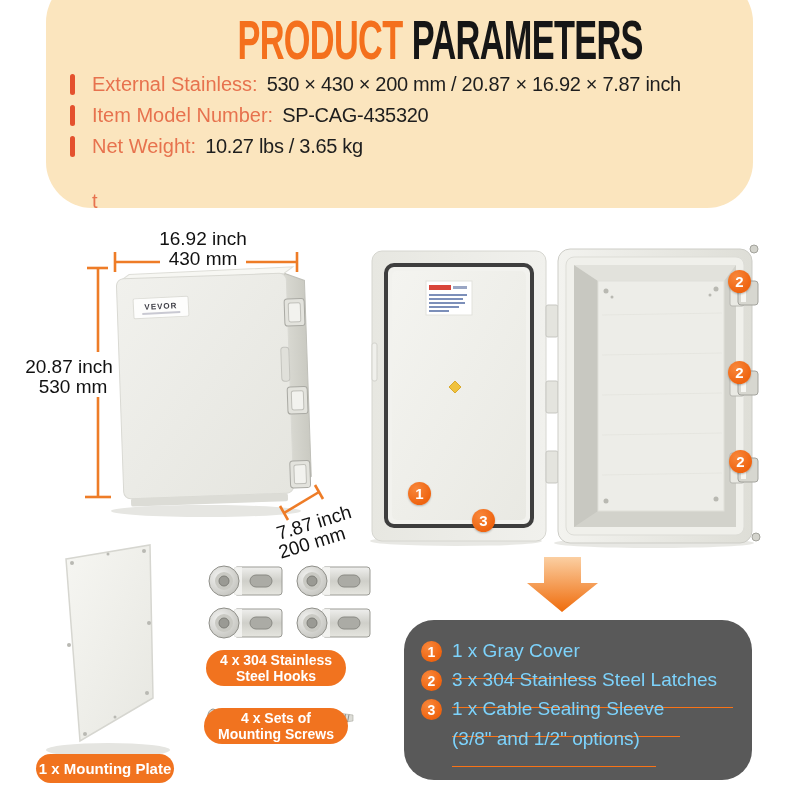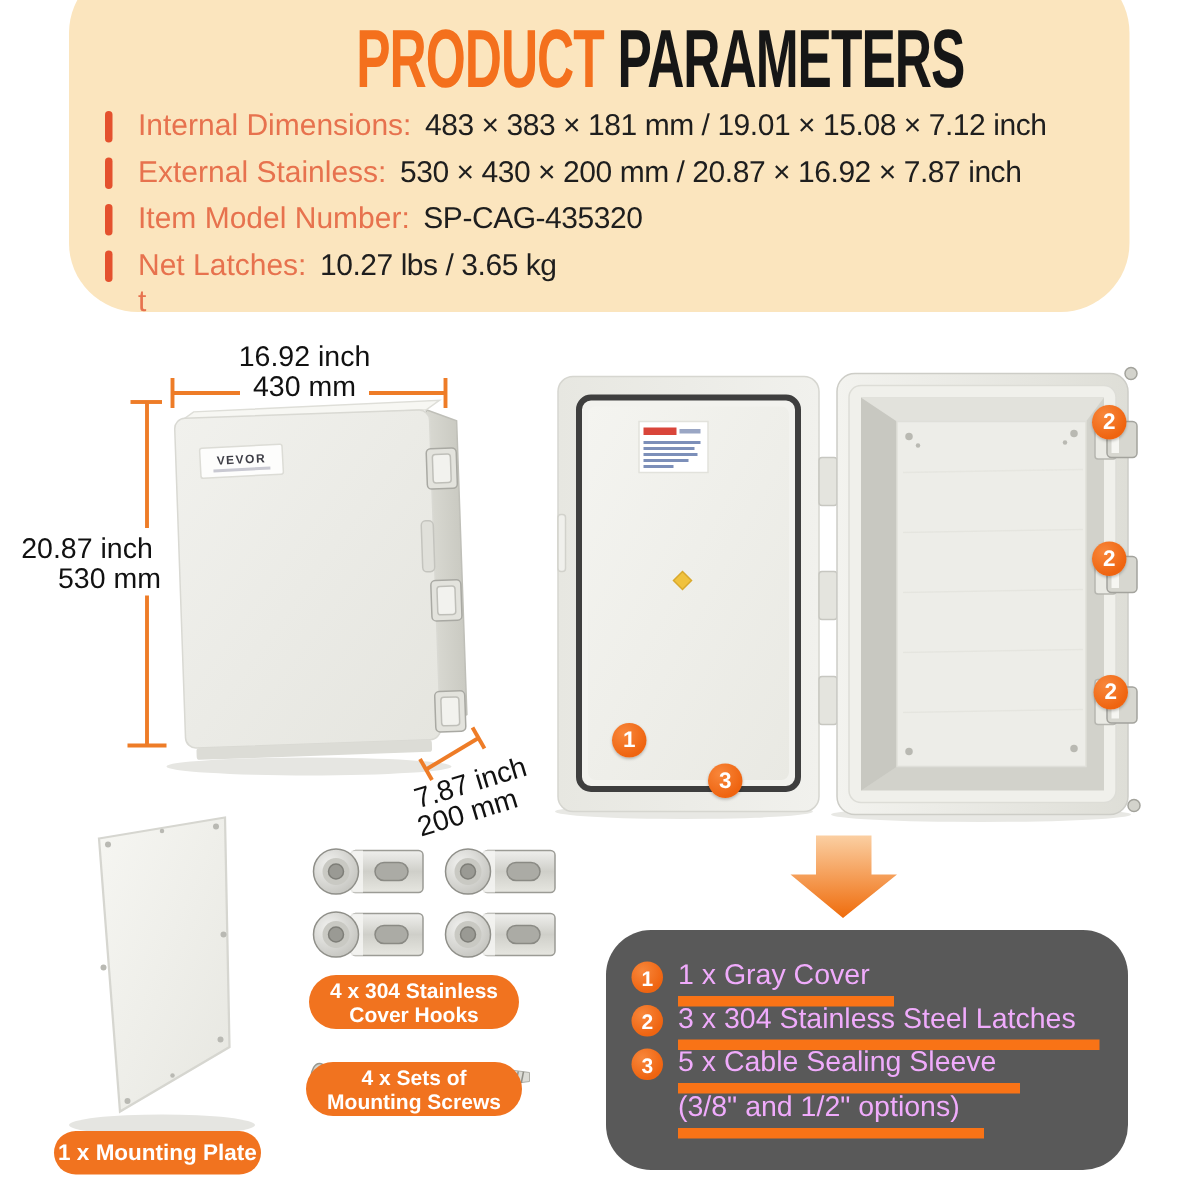--- a/index.html
+++ b/index.html
@@ -46,56 +46,51 @@
   .pill-2line{font-size:14px;line-height:16px;}
 
   
   .legend-panel{position:absolute;left:404px;top:620px;width:348px;height:160px;
     background:#595959;border-radius:30px;}
   .legend-row{position:absolute;left:17px;display:flex;align-items:flex-start;}
   .legend-num{width:21px;height:21px;border-radius:50%;flex:none;
     background:radial-gradient(circle at 35% 30%,#F8873B,#EF6410 70%);
     color:#fff;font-size:14px;font-weight:bold;display:flex;align-items:center;justify-content:center;
     margin-right:10px;margin-top:1px;}
-  .legend-text{color:#f0abfc;font-size:19px;line-height:22px;border-bottom:7px solid #f97316;
-    padding-bottom:2px;padding-right:16px;white-space:nowrap;}
+  .legend-text{color:#7dd3fc;font-size:19px;line-height:22px;border-bottom:1px solid #f97316;
+    padding-bottom:16px;padding-right:16px;white-space:nowrap;}
   .legend-indent{margin-left:31px;}
 
   svg{position:absolute;display:block;}
 </style>
 </head>
 <body>
 
 <div class="stage">
 
   <section class="spec-panel"></section>
 
   <div class="title-wrap">
     <span class="title-inner"><span class="t-orange">PRODUCT</span><span class="t-black">PARAMETERS</span></span>
   </div>
 
   <div class="spec-list">
     <div class="spec-row">
       <span class="spec-bar"></span>
-      <span class="spec-label">Internal Dimensions:</span>
-      <span class="spec-value">483 × 383 × 181 mm / 19.01 × 15.08 × 7.12 inch</span>
-    </div>
-    <div class="spec-row">
-      <span class="spec-bar"></span>
       <span class="spec-label">External Stainless:</span>
       <span class="spec-value">530 × 430 × 200 mm / 20.87 × 16.92 × 7.87 inch</span>
     </div>
     <div class="spec-row">
       <span class="spec-bar"></span>
       <span class="spec-label">Item Model Number:</span>
       <span class="spec-value">SP-CAG-435320</span>
     </div>
     <div class="spec-row">
       <span class="spec-bar"></span>
-      <span class="spec-label">Net Latches:</span>
+      <span class="spec-label">Net Weight:</span>
       <span class="spec-value">10.27 lbs / 3.65 kg</span>
     </div>
   </div>
   <div class="stray-t">t</div>
 
   <svg style="left:0;top:220px" width="370" height="350" viewBox="0 0 370 350">
     <defs>
       <linearGradient id="faceGrad" x1="0" y1="0" x2="1" y2="1">
         <stop offset="0" stop-color="#F1F1ED"></stop>
           <stop offset="1" stop-color="#E5E5DF"></stop>
@@ -142,21 +137,21 @@
 
     <g stroke="#EE7C27" stroke-width="2.6">
       <line x1="284" y1="293" x2="319" y2="272"></line>
       <line x1="280" y1="286" x2="288" y2="300"></line>
       <line x1="315" y1="265" x2="323" y2="279"></line>
     </g>
   </svg>
 
   <div class="dim" style="left:120px;top:228px;width:166px">16.92 inch</div>
   <div class="dim" style="left:120px;top:248px;width:166px">430 mm</div>
-  <div class="dim" style="left:1px;top:356px;width:114px">20.87 inch</div>
+  <div class="dim" style="left:12px;top:356px;width:114px">20.87 inch</div>
   <div class="dim" style="left:16px;top:376px;width:114px">530 mm</div>
   <div class="dim dim-rot" style="left:260px;top:512px;width:108px">7.87 inch</div>
   <div class="dim dim-rot" style="left:258px;top:532px;width:108px">200 mm</div>
 
   <div class="brand-label">
     <span>VEVOR</span>
     <span class="brand-sub"></span>
   </div>
 
   <svg style="left:360px;top:235px" width="440" height="315" viewBox="0 0 440 315">
@@ -314,21 +309,21 @@
       <rect x="26" y="3" width="48" height="28" rx="3" fill="url(#metalGrad)" stroke="#9B9B95"></rect>
       <rect x="26" y="3" width="8" height="28" fill="#F4F4F2" opacity="0.85"></rect>
       <rect x="42" y="11" width="22" height="12" rx="6" fill="#ABABA5" stroke="#8A8A84"></rect>
       <circle cx="16" cy="17" r="15" fill="url(#metalRad)" stroke="#8F8F89"></circle>
       <circle cx="16" cy="17" r="9" fill="#C9C9C3"></circle>
       <circle cx="16" cy="17" r="5" fill="#9A9A94" stroke="#7E7E78"></circle>
     </g>
   </svg>
   <div class="pill pill-2line" style="left:206px;top:650px;width:140px;height:36px">
     <span>4 x 304 Stainless</span>
-    <span>Cover Hooks</span>
+    <span>Steel Hooks</span>
   </div>
 
   <svg style="left:202px;top:706px" width="156" height="24" viewBox="0 0 156 24">
     <g transform="translate(4,1)">
       <polygon points="11,5 33,8 33,14 11,17" fill="#DCDCD6" stroke="#A8A8A0" stroke-width="0.6"></polygon>
       <line x1="15" y1="6.4" x2="13.5" y2="16" stroke="#8F8F87"></line>
         <line x1="18.5" y1="6.6" x2="17" y2="15.8" stroke="#8F8F87"></line>
       <line x1="22" y1="6.9" x2="20.5" y2="15.6" stroke="#8F8F87"></line>
         <line x1="25.5" y1="7.2" x2="24" y2="15.3" stroke="#8F8F87"></line>
       <line x1="29" y1="7.5" x2="27.5" y2="15" stroke="#8F8F87"></line>
@@ -385,20 +380,20 @@
     <div class="legend-row" style="top:20px">
       <span class="legend-num">1</span>
       <span class="legend-text">1 x Gray Cover</span>
     </div>
     <div class="legend-row" style="top:49px">
       <span class="legend-num">2</span>
       <span class="legend-text">3 x 304 Stainless Steel Latches</span>
     </div>
     <div class="legend-row" style="top:78px">
       <span class="legend-num">3</span>
-      <span class="legend-text">5 x Cable Sealing Sleeve</span>
+      <span class="legend-text">1 x Cable Sealing Sleeve</span>
     </div>
     <div class="legend-row" style="top:108px">
       <span class="legend-text legend-indent">(3/8" and 1/2" options)</span>
     </div>
   </div>
 
 </div>
 
 </body></html>

